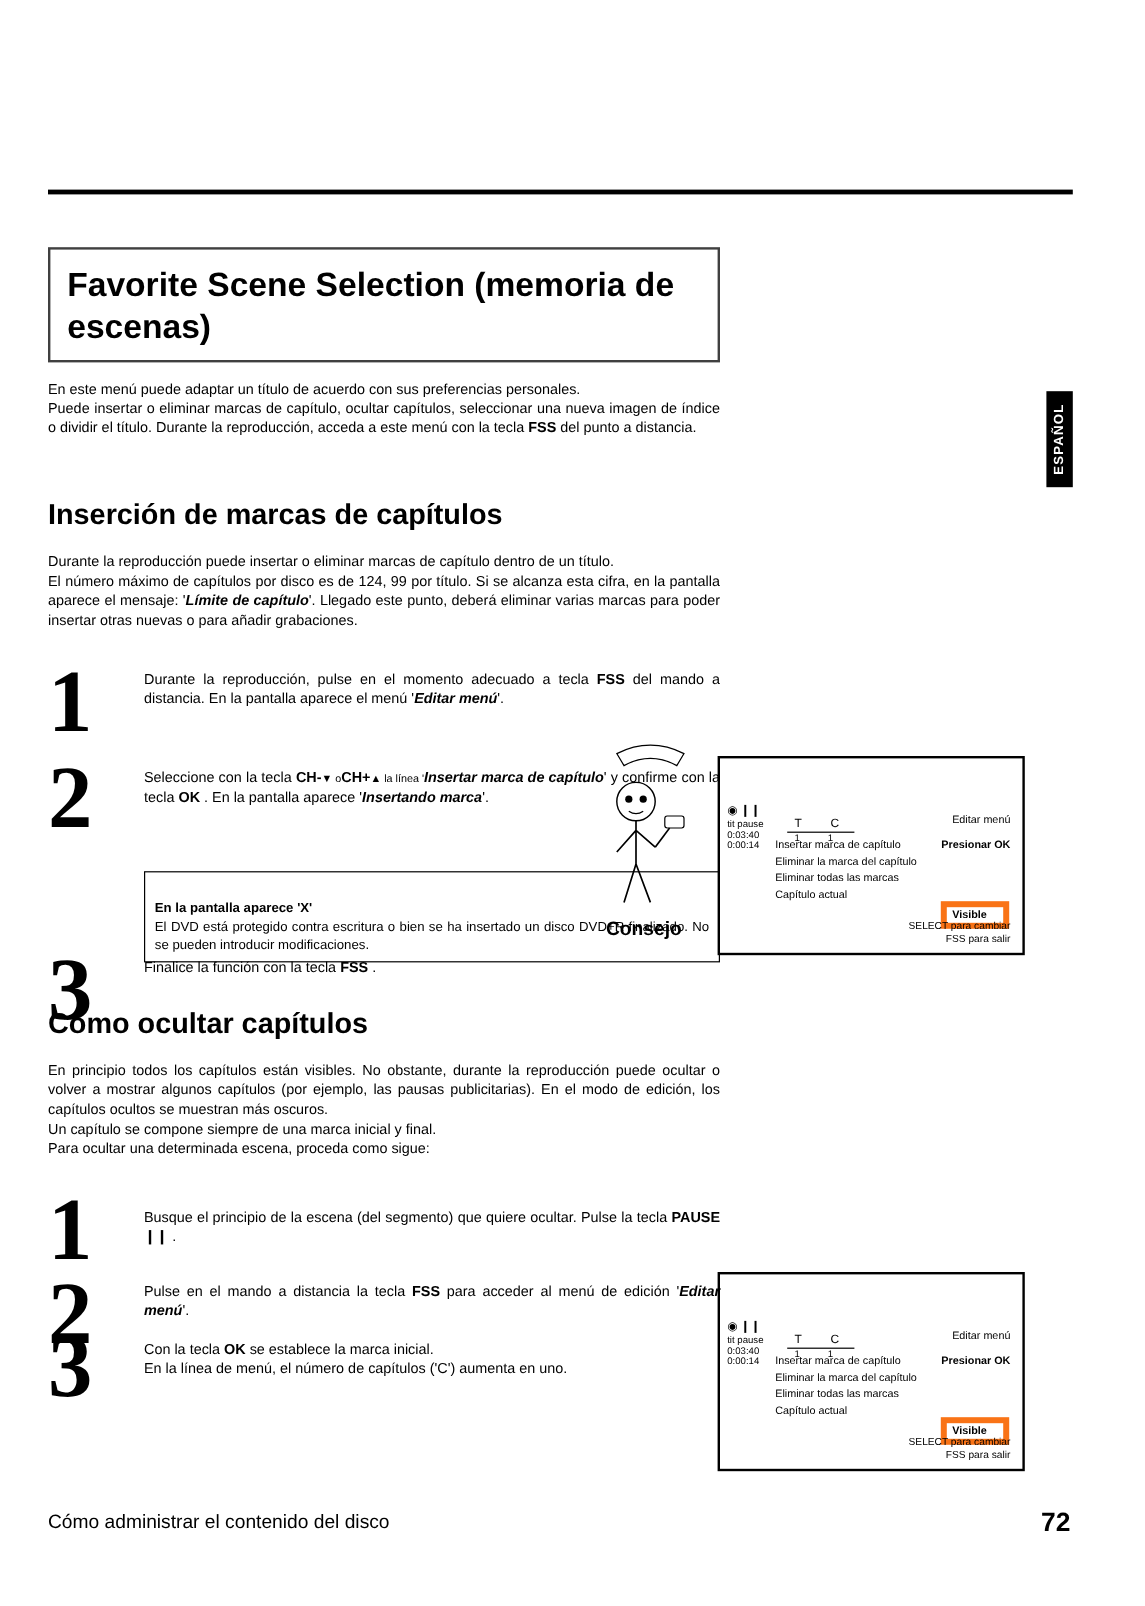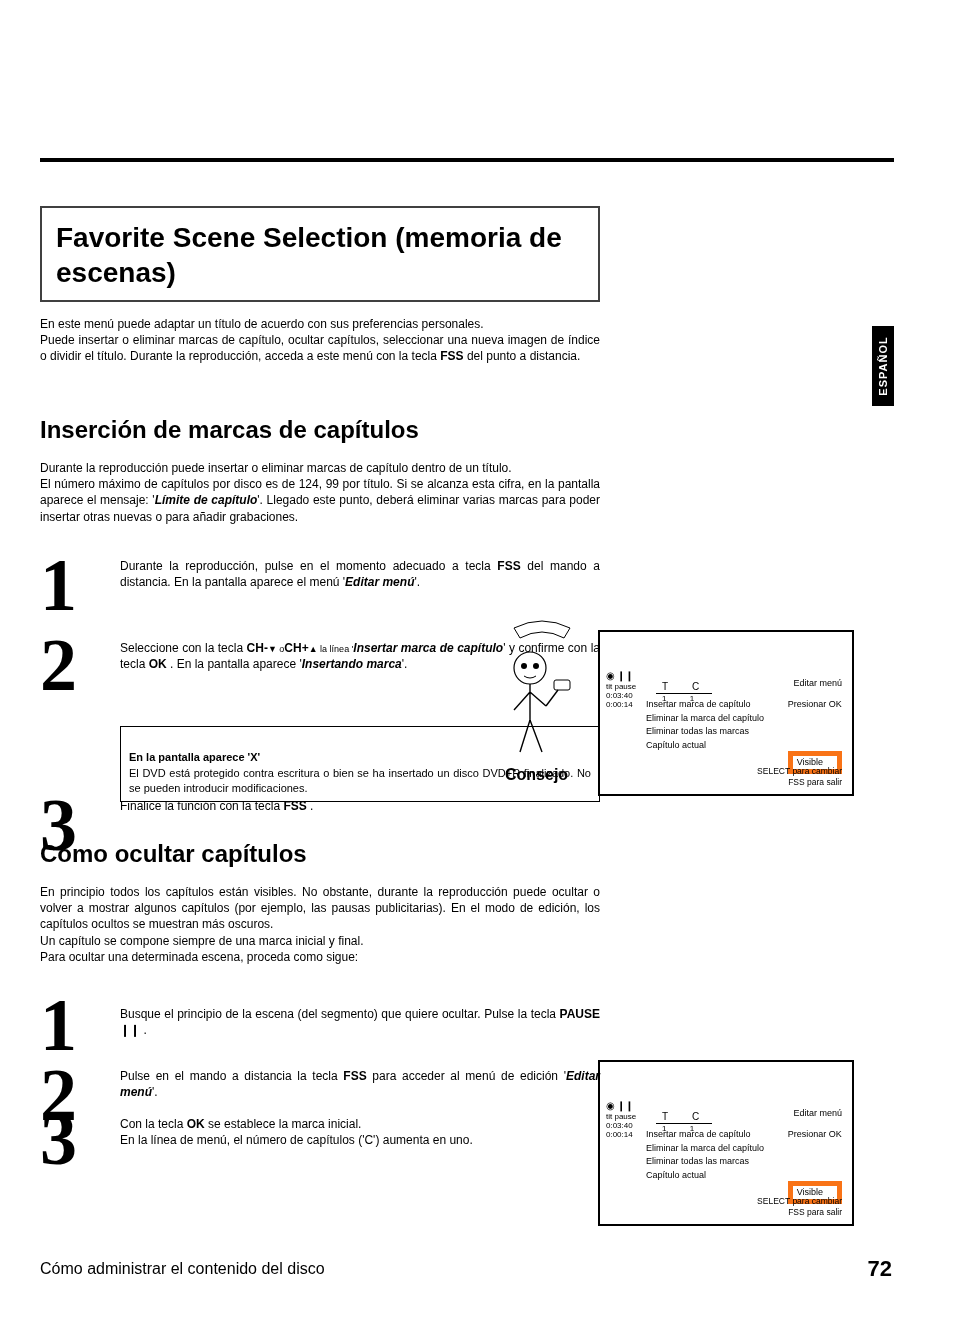--- a/index.html
+++ b/index.html
@@ -195,20 +195,21 @@
     left: 46px; top: 66px;
     font-size: 9px;
     line-height: 1.5;
   }
   .osd .rightcol {
     position: absolute;
     right: 10px; top: 66px;
     font-size: 9px;
     line-height: 1.5;
     text-align: left;
+    font-weight: bold;
   }
   .osd .visiblebox {
     display: inline-block;
     border: 5px solid #f97316;
     padding: 0 14px 0 4px;
     font-size: 9px;
     margin-top: 39px;
   }
   .osd .bottomnote {
     position: absolute;

